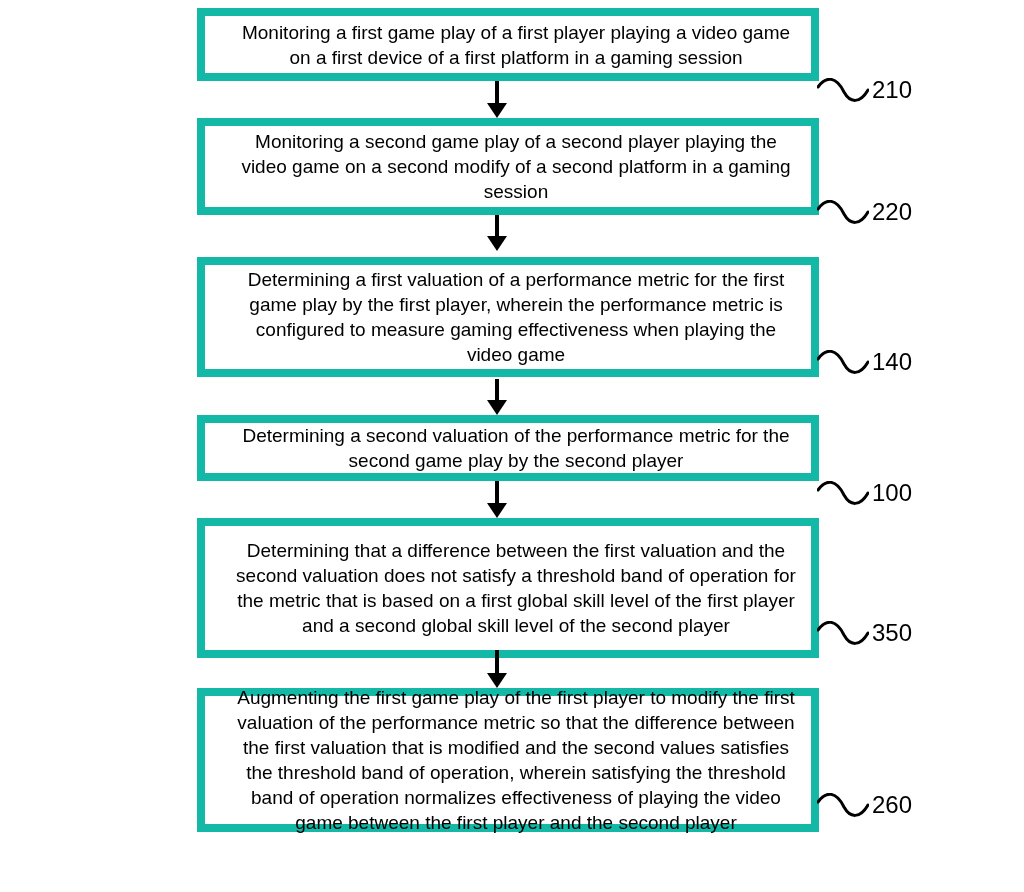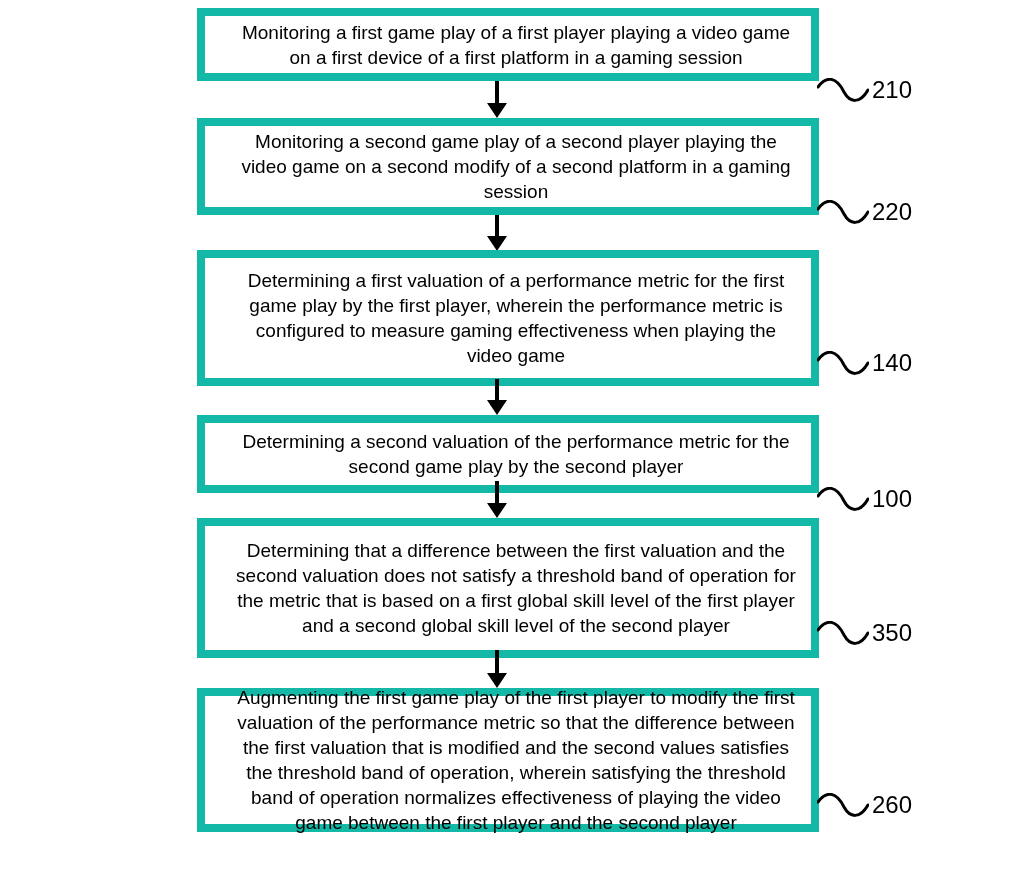--- a/index.html
+++ b/index.html
@@ -101,41 +101,41 @@
       </svg>
       <span class="ref-number">220</span>
     </div>
   </div>
 
   <div class="arrow" style="top:215px;height:36px">
     <div class="stem"></div>
     <div class="head"></div>
   </div>
 
-  <div class="step" style="top:250px;height:136px">
+  <div class="step" style="top:257px;height:120px">
     <div class="flow-box">
       <span class="flow-text">Determining a first valuation of a performance metric for the first
 game play by the first player, wherein the performance metric is
 configured to measure gaming effectiveness when playing the
 video game</span>
     </div>
     <div class="ref">
       <svg width="52" height="30" viewBox="0 0 52 30">
         <path d="M 1 9 C 9 -2, 19 -2, 27 14 C 33 25, 43 26, 51 12" stroke="#000000" stroke-width="3" fill="none" stroke-linecap="round"></path>
       </svg>
       <span class="ref-number">140</span>
     </div>
   </div>
 
   <div class="arrow" style="top:379px;height:36px">
     <div class="stem"></div>
     <div class="head"></div>
   </div>
 
-  <div class="step" style="top:415px;height:78px">
+  <div class="step" style="top:415px;height:66px">
     <div class="flow-box">
       <span class="flow-text">Determining a second valuation of the performance metric for the
 second game play by the second player</span>
     </div>
     <div class="ref">
       <svg width="52" height="30" viewBox="0 0 52 30">
         <path d="M 1 9 C 9 -2, 19 -2, 27 14 C 33 25, 43 26, 51 12" stroke="#000000" stroke-width="3" fill="none" stroke-linecap="round"></path>
       </svg>
       <span class="ref-number">100</span>
     </div>

